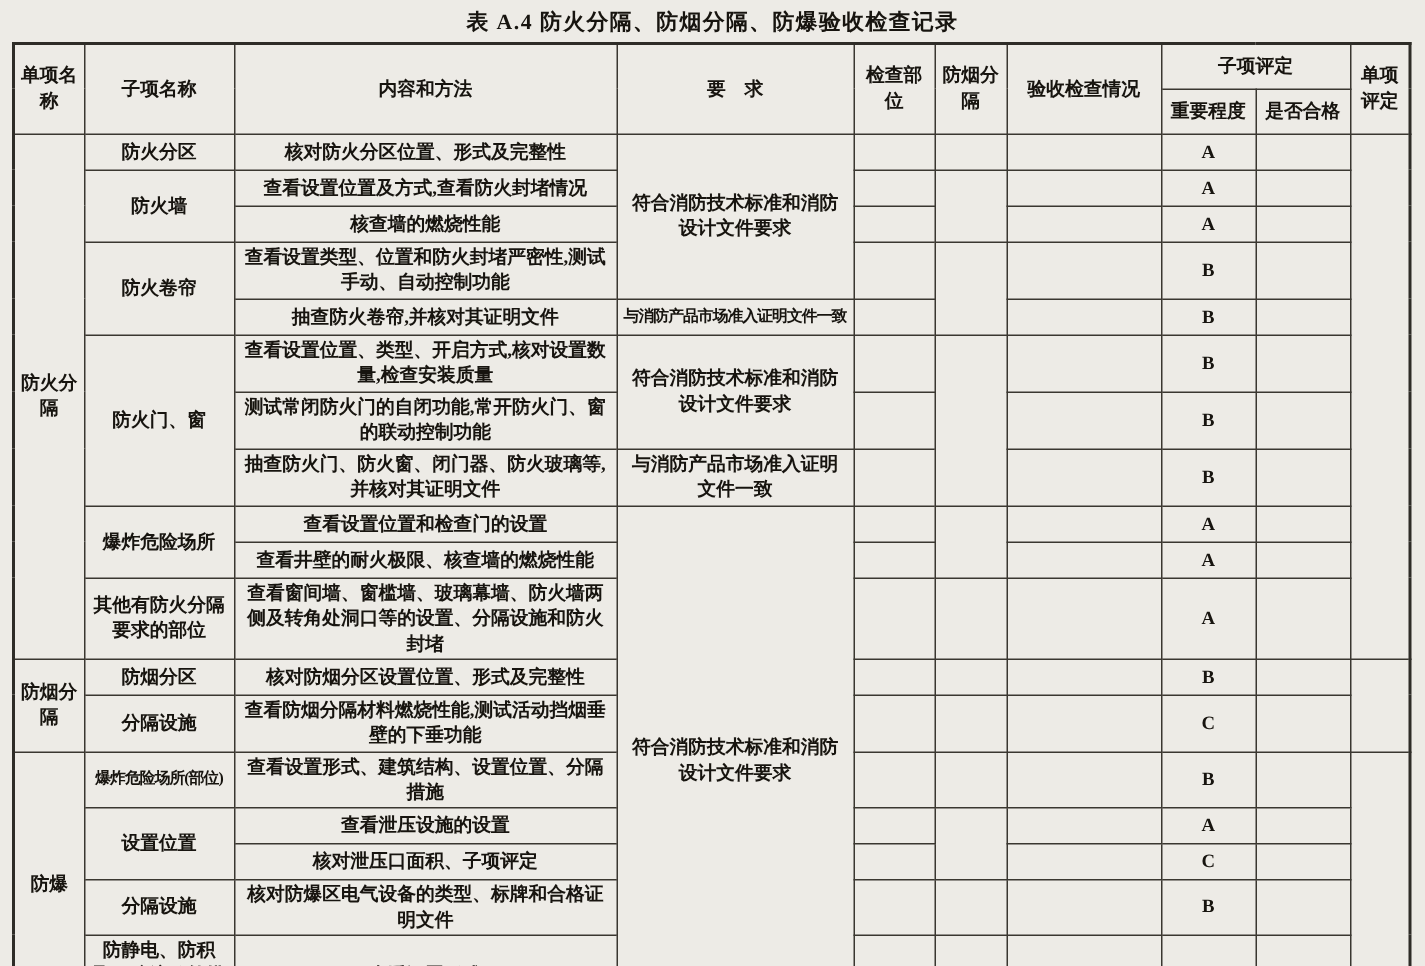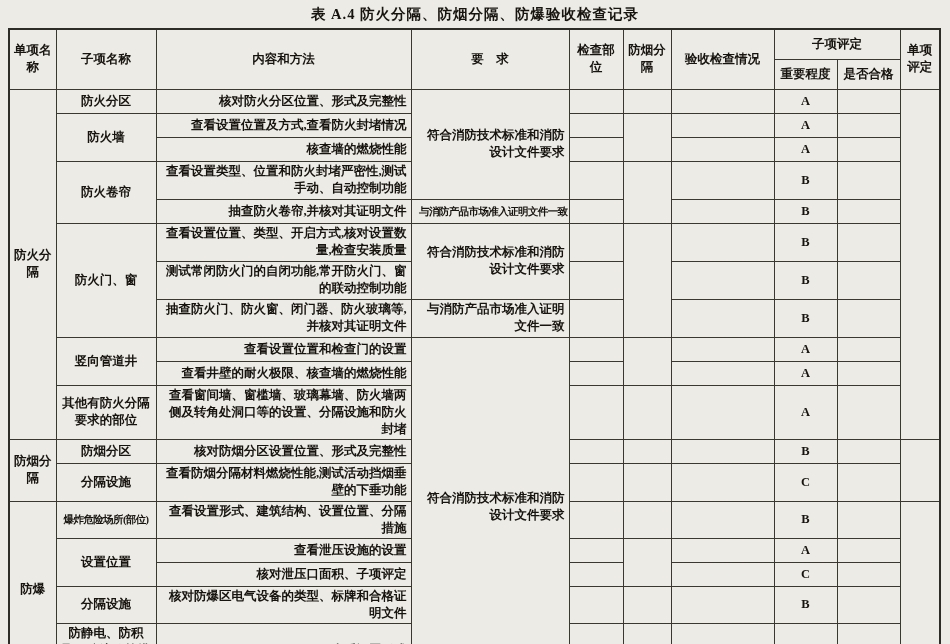--- a/index.html
+++ b/index.html
@@ -28,21 +28,21 @@
     border:1px solid #3a3730;
     font-size:12.5px;
     font-weight:600;
     line-height:17px;
     vertical-align:middle;
     text-align:center;
     padding:1px 2px;
     overflow:hidden;
   }
   td.hd{font-weight:700;}
-  td.left{text-align:right;padding:1px 4px;margin-left:28px;}
+  td.left{text-align:center;padding:1px 4px;margin-left:28px;}
   td.sm{font-size:10.5px;letter-spacing:-0.6px;white-space:nowrap;padding:1px 1px;}
   tr.h1{height:24px;}
   tr.h2{height:38px;}
   tr.hh{height:30px;padding-left:23px;}
 </style>
 </head>
 <body>
 
 <div class="page">
   <div class="doc-title">表 A.4  防火分隔、防烟分隔、防爆验收检查记录</div>
@@ -150,21 +150,21 @@
     <tr class="h2">
       <td class="left">抽查防火门、防火窗、闭门器、防火玻璃等,并核对其证明文件</td>
       <td class="left">与消防产品市场准入证明文件一致</td>
       <td></td>
       <td></td>
       <td>B</td>
       <td></td>
     </tr>
 
     <tr class="h1">
-      <td rowspan="2">竖向管道井</td>
+      <td rowspan="2">爆炸危险场所</td>
       <td class="left">查看设置位置和检查门的设置</td>
       <td class="left" rowspan="10">符合消防技术标准和消防设计文件要求</td>
       <td></td>
       <td rowspan="2"></td>
       <td></td>
       <td>A</td>
       <td></td>
     </tr>
 
     <tr class="h1">

